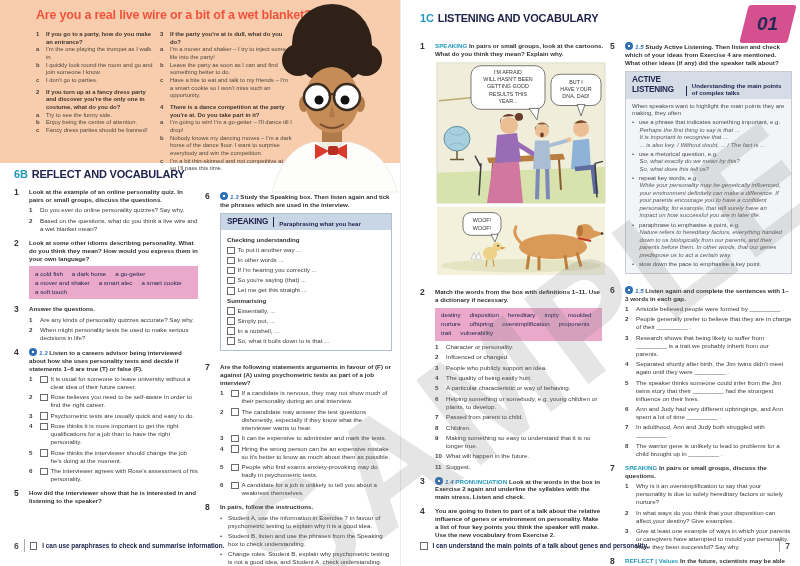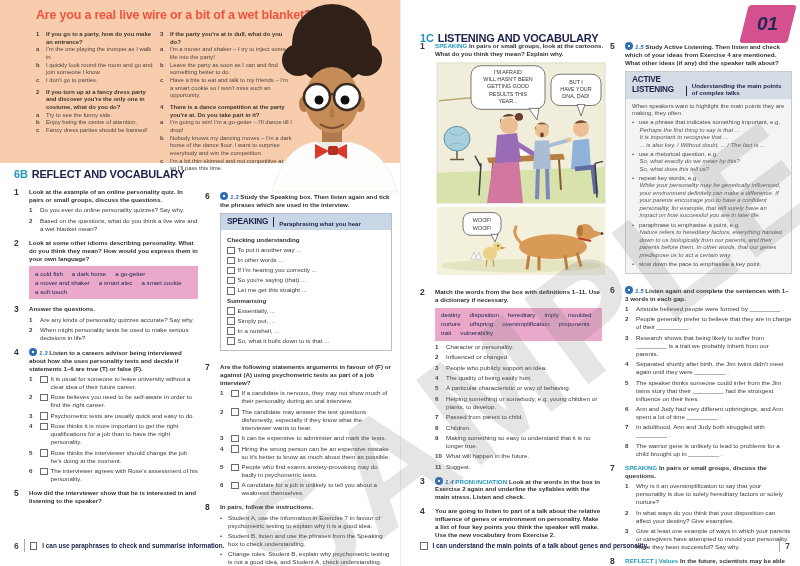--- a/index.html
+++ b/index.html
@@ -383,21 +383,21 @@
 
     <div class="footer" style="left:14px;width:375px">
       <span class="pnum">6</span>
       <span class="vr"></span>
       <span class="cb"></span>
       <span>I can use paraphrases to check and summarise information.</span>
     </div>
   </div>
 
   <div>
-    <div class="sechdr" style="left:420px;top:32px">
+    <div class="sechdr" style="left:420px;top:12px">
       <span class="seccode">1C</span><span class="sectitle">LISTENING AND VOCABULARY</span>
     </div>
     <div class="badge">
         <span>01</span>
       </div>
 
     <div class="col" style="left:420px;top:42px;width:182px">
       <div class="ex">
         <span class="num">1</span>
         <div class="bd">

